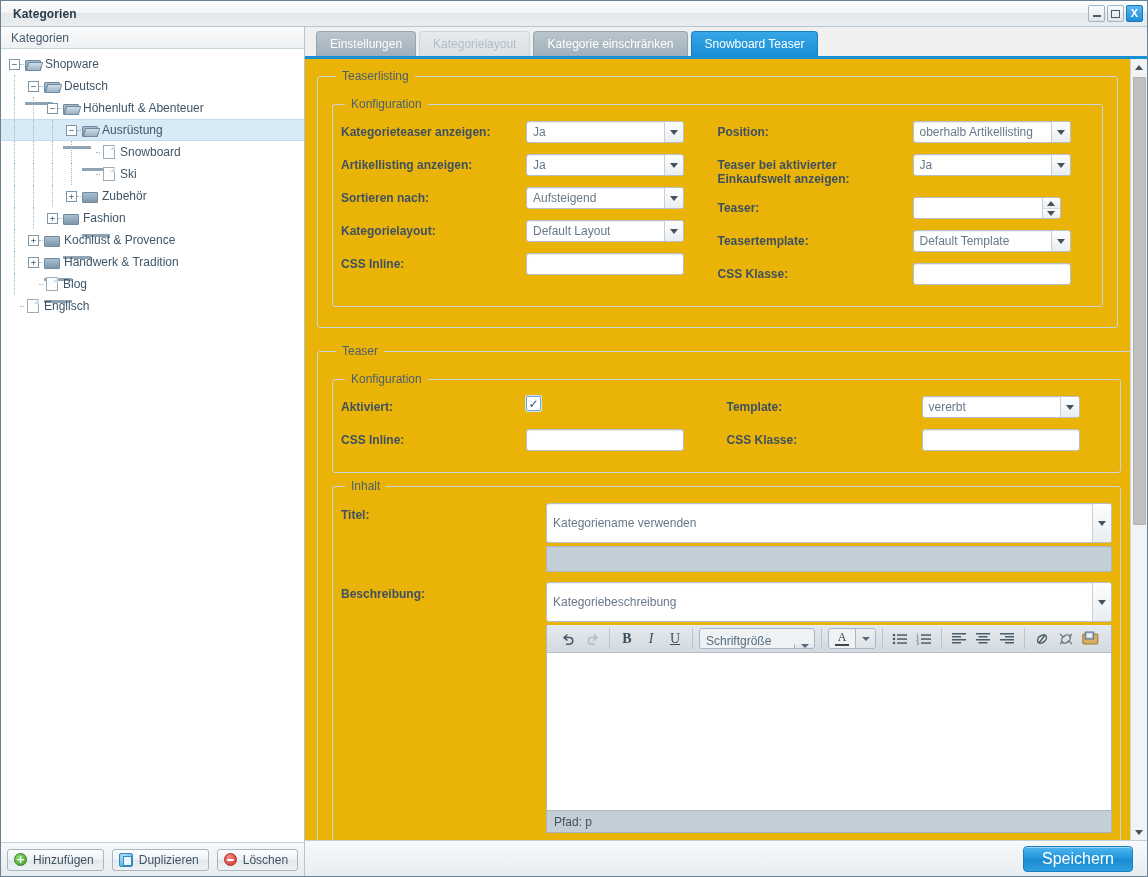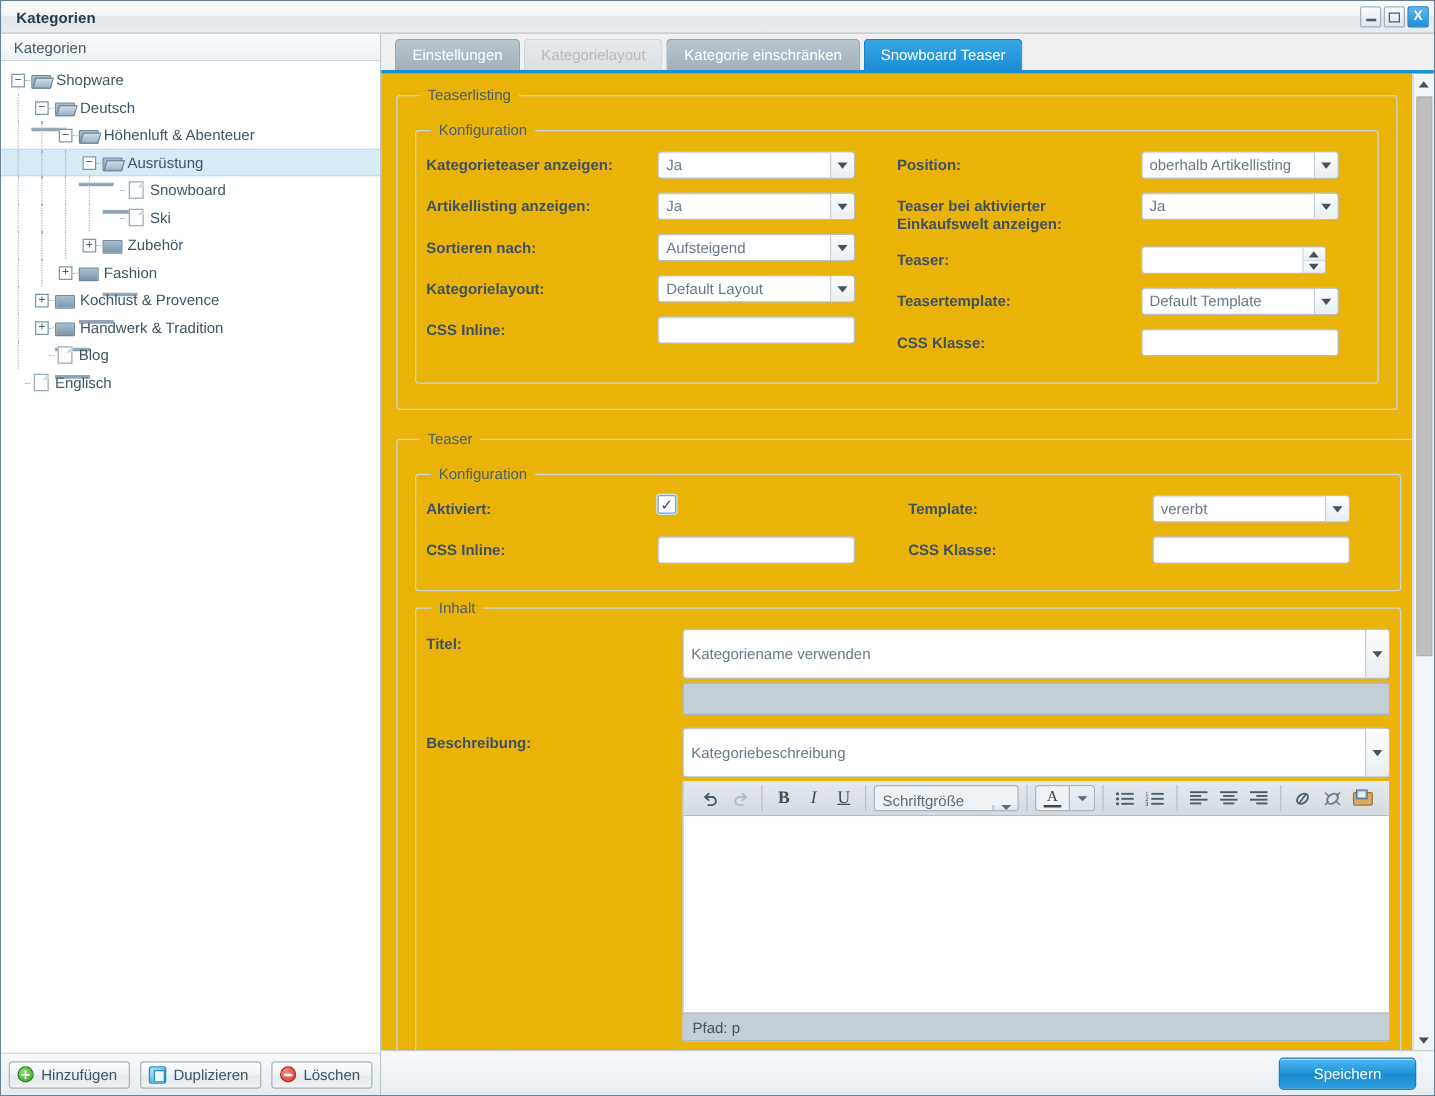--- a/index.html
+++ b/index.html
@@ -431,21 +431,21 @@
     flex: 0 0 36px; height: 36px;
     background: linear-gradient(to bottom, #f7f9fa, #e8edf0);
     border-top: 1px solid #c3cfd7;
     display: flex; align-items: center; justify-content: flex-end;
     padding-right: 14px;
   }
   .btn-primary {
     height: 26px; min-width: 110px;
     border: 1px solid #1b7fc0; border-radius: 4px;
     background: linear-gradient(to bottom, #4fb6f0 0%, #1e93d9 50%, #1a8ad0 51%, #2ea0e2 100%);
-    color: #ffffff; font-size: 12px;
+    color: #ffffff; font-size: 16px;
     display: flex; align-items: center; justify-content: center;
     box-shadow: inset 0 1px 0 rgba(255,255,255,.45);
     cursor: default;
   }
 
   .svgi { display: block; }
 </style>
 </head>
 <body>
 

